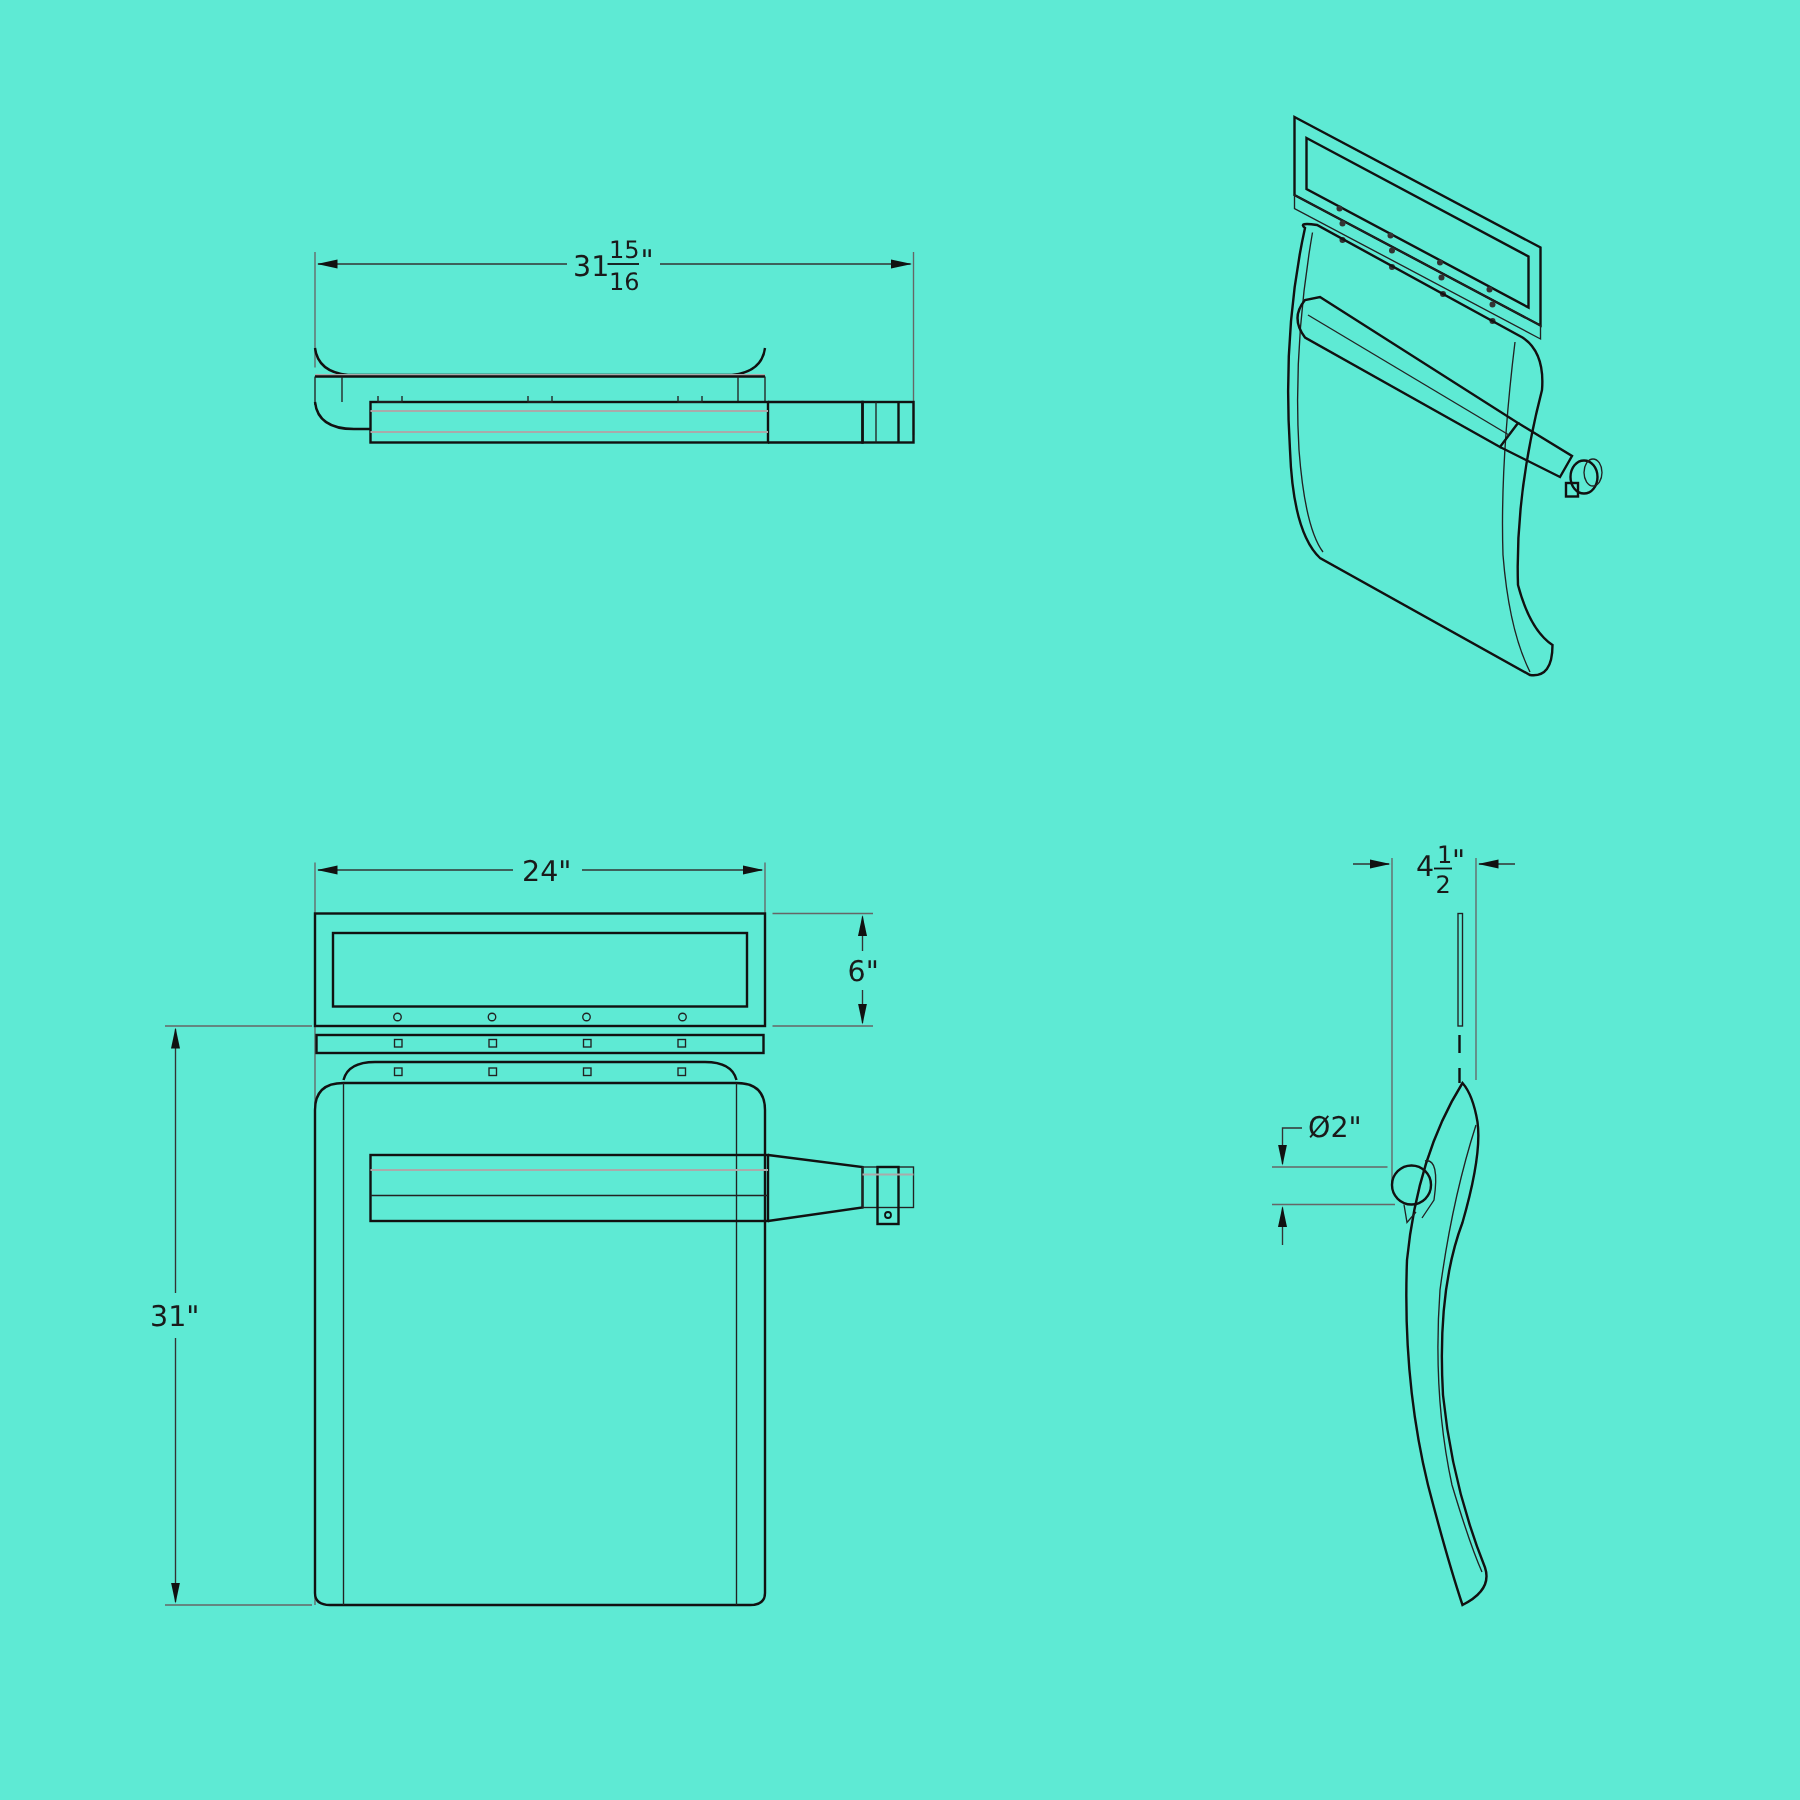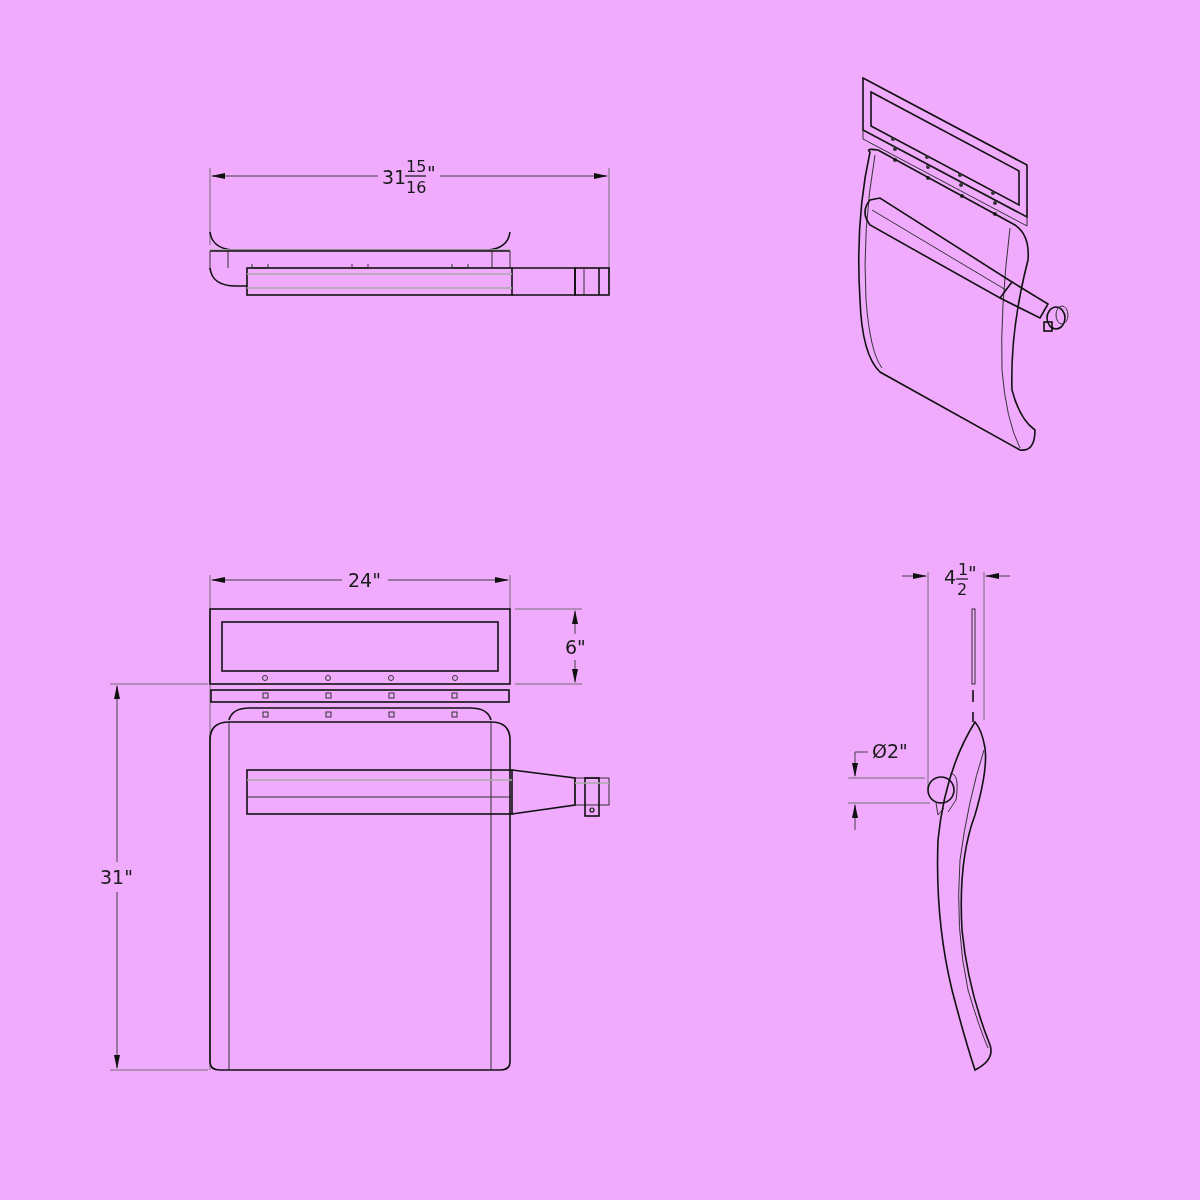--- a/index.html
+++ b/index.html
@@ -1,16 +1,16 @@
 <!DOCTYPE html>
 <html><head>
 <meta charset="utf-8">
 <style>
   html, body { margin: 0; padding: 0; background: #ffffff; }
-  #canvas { position: relative; width: 1200px; height: 1200px; background: #f0abfc; overflow: hidden; }
+  #canvas { position: relative; width: 1200px; height: 1200px; background: #5eead4; overflow: hidden; }
   svg { position: absolute; left: 0; top: 0; }
   .dim-text { font-family: "DejaVu Sans", sans-serif; font-size: 19px; fill: #1a1a1a; }
   .frac { font-family: "DejaVu Sans", sans-serif; font-size: 16px; fill: #1a1a1a; }
   .ln { stroke: #111; fill: none; stroke-width: 1.6; }
   .ln-thin { stroke: #222; fill: none; stroke-width: 0.9; }
   .ln-grey { stroke: #aaa; fill: none; stroke-width: 1.3; }
   .dim { stroke: #333; fill: none; stroke-width: 0.9; }
   .ext { stroke: #666; fill: none; stroke-width: 0.9; }
 </style>
 </head>

